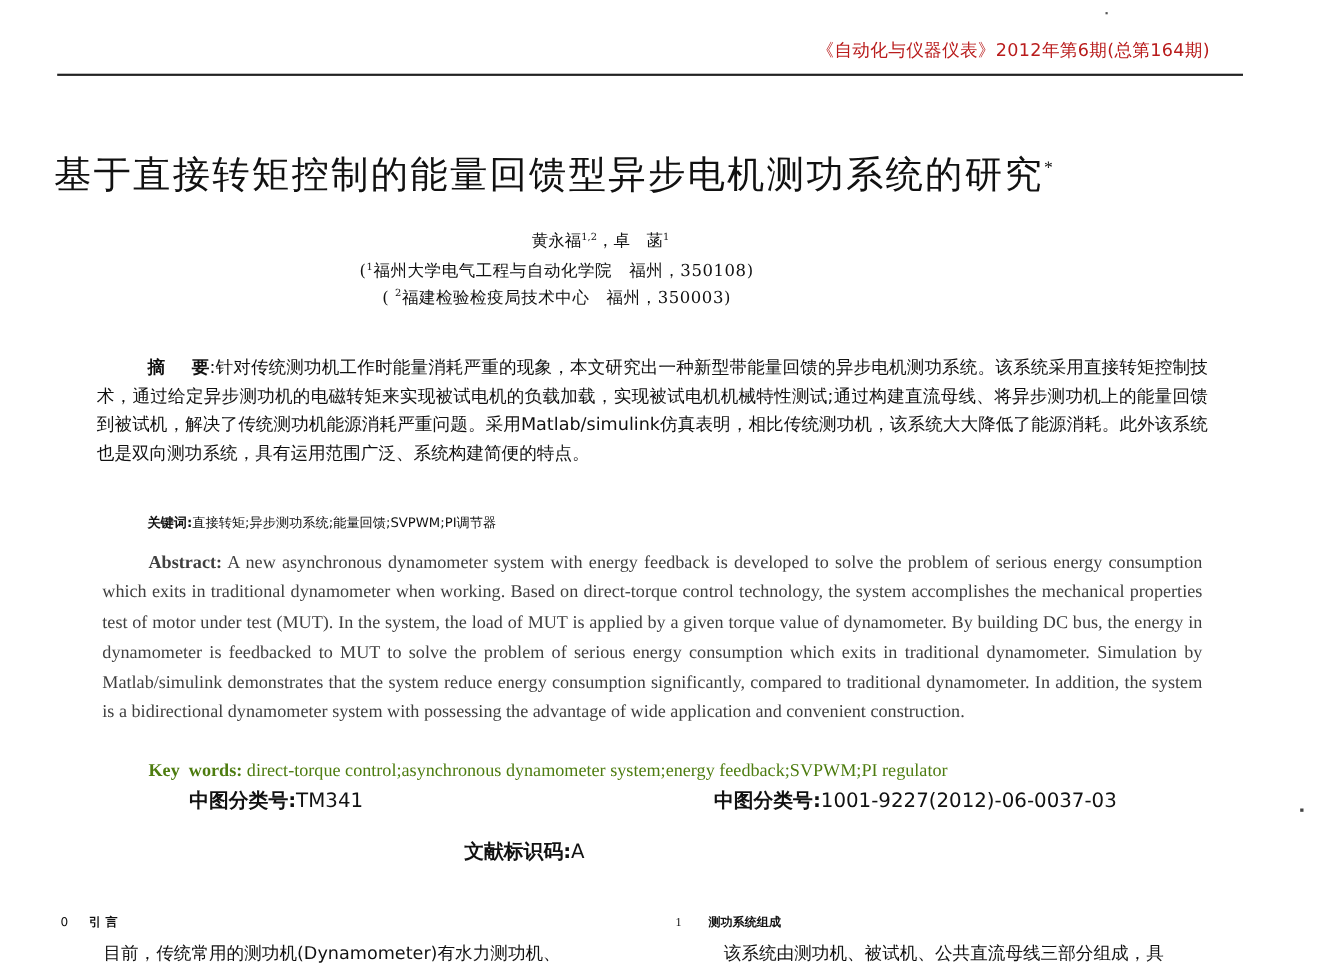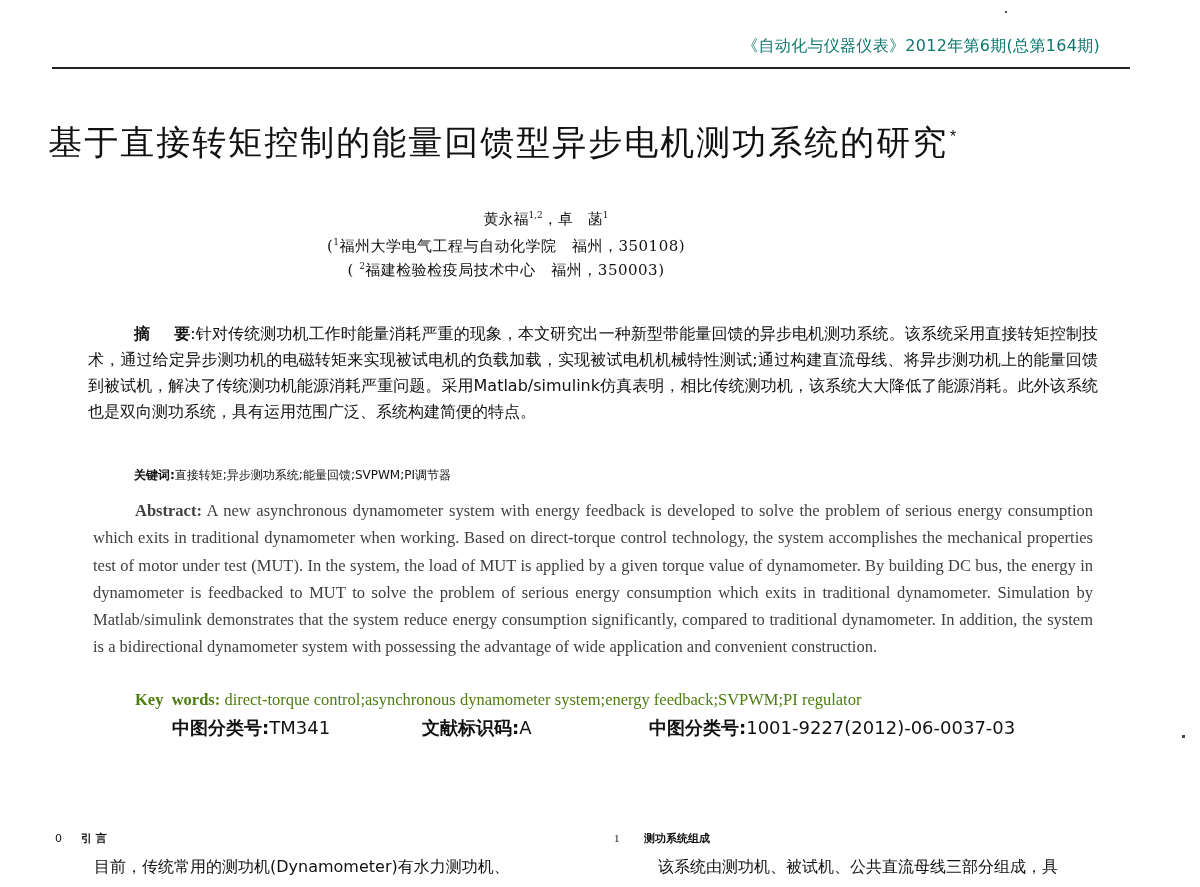--- a/index.html
+++ b/index.html
@@ -6,31 +6,31 @@
   body {
     width: 1200px; height: 887px; overflow: hidden;
     background: #ffffff; color: #111111;
     font-family: "DejaVu Serif", "Liberation Serif", serif;
     position: relative;
   }
   .abs { position: absolute; }
   .journal-header {
     right: 100px; top: 36px;
     font-family: "DejaVu Sans", sans-serif;
-    font-size: 16px; letter-spacing: 0.3px; color: #0f766e;
+    font-size: 16px; letter-spacing: 0.3px; color: #b91c1c;
   }
   .header-rule {
     left: 52px; top: 67px; width: 1078px; height: 2px; background: #222;
   }
   .dot-top { left: 1005px; top: 11px; width: 2px; height: 2px; background: #555; }
   .dot-right { left: 1182px; top: 735px; width: 3px; height: 3px; background: #444; }
 
   .title {
-    left: 0; width: 1008px; top: 120px; text-align: center;
-    font-family: Liberation Mono, monospace;
+    left: 0; width: 1008px; top: 136px; text-align: center;
+    font-family: Liberation Serif, serif;
     font-size: 34px; letter-spacing: 2px; color: #111;
     padding-left: 0;
   }
   .title sup { font-size: 16px; vertical-align: super; }
 
   .authors {
     left: 0; width: 1092px; top: 210px; text-align: center;
     font-size: 15px; color: #111;
   }
   .authors sup { font-size: 9px; }
@@ -70,21 +70,21 @@
     font-family: "Liberation Serif", serif; font-size: 16.5px; color: #4d7c0f;
   }
   .en-keywords .lbl { font-weight: bold; }
 
   .class-row {
     top: 716px; font-family: "DejaVu Sans", sans-serif;
     font-size: 18px; color: #111;
   }
   .class-row .lbl { font-weight: bold; padding-left: 36px; }
   .class-clc { left: 136px; }
-  .class-doc { left: 386px; }
+  .class-doc { left: 386px; margin-top: 46px; }
   .class-art { left: 613px; }
 
   .sec-heading {
     top: 831px; font-family: "DejaVu Sans", sans-serif;
     font-size: 11px; font-weight: bold; color: #111;
   }
   .sec-0 { left: 55px; }
   .sec-0 .num { display: inline-block; width: 26px; font-weight: normal; }
   .sec-1 { left: 614px; }
   .sec-1 .num { display: inline-block; width: 30px; font-family: "Liberation Serif", serif; font-weight: normal; }

